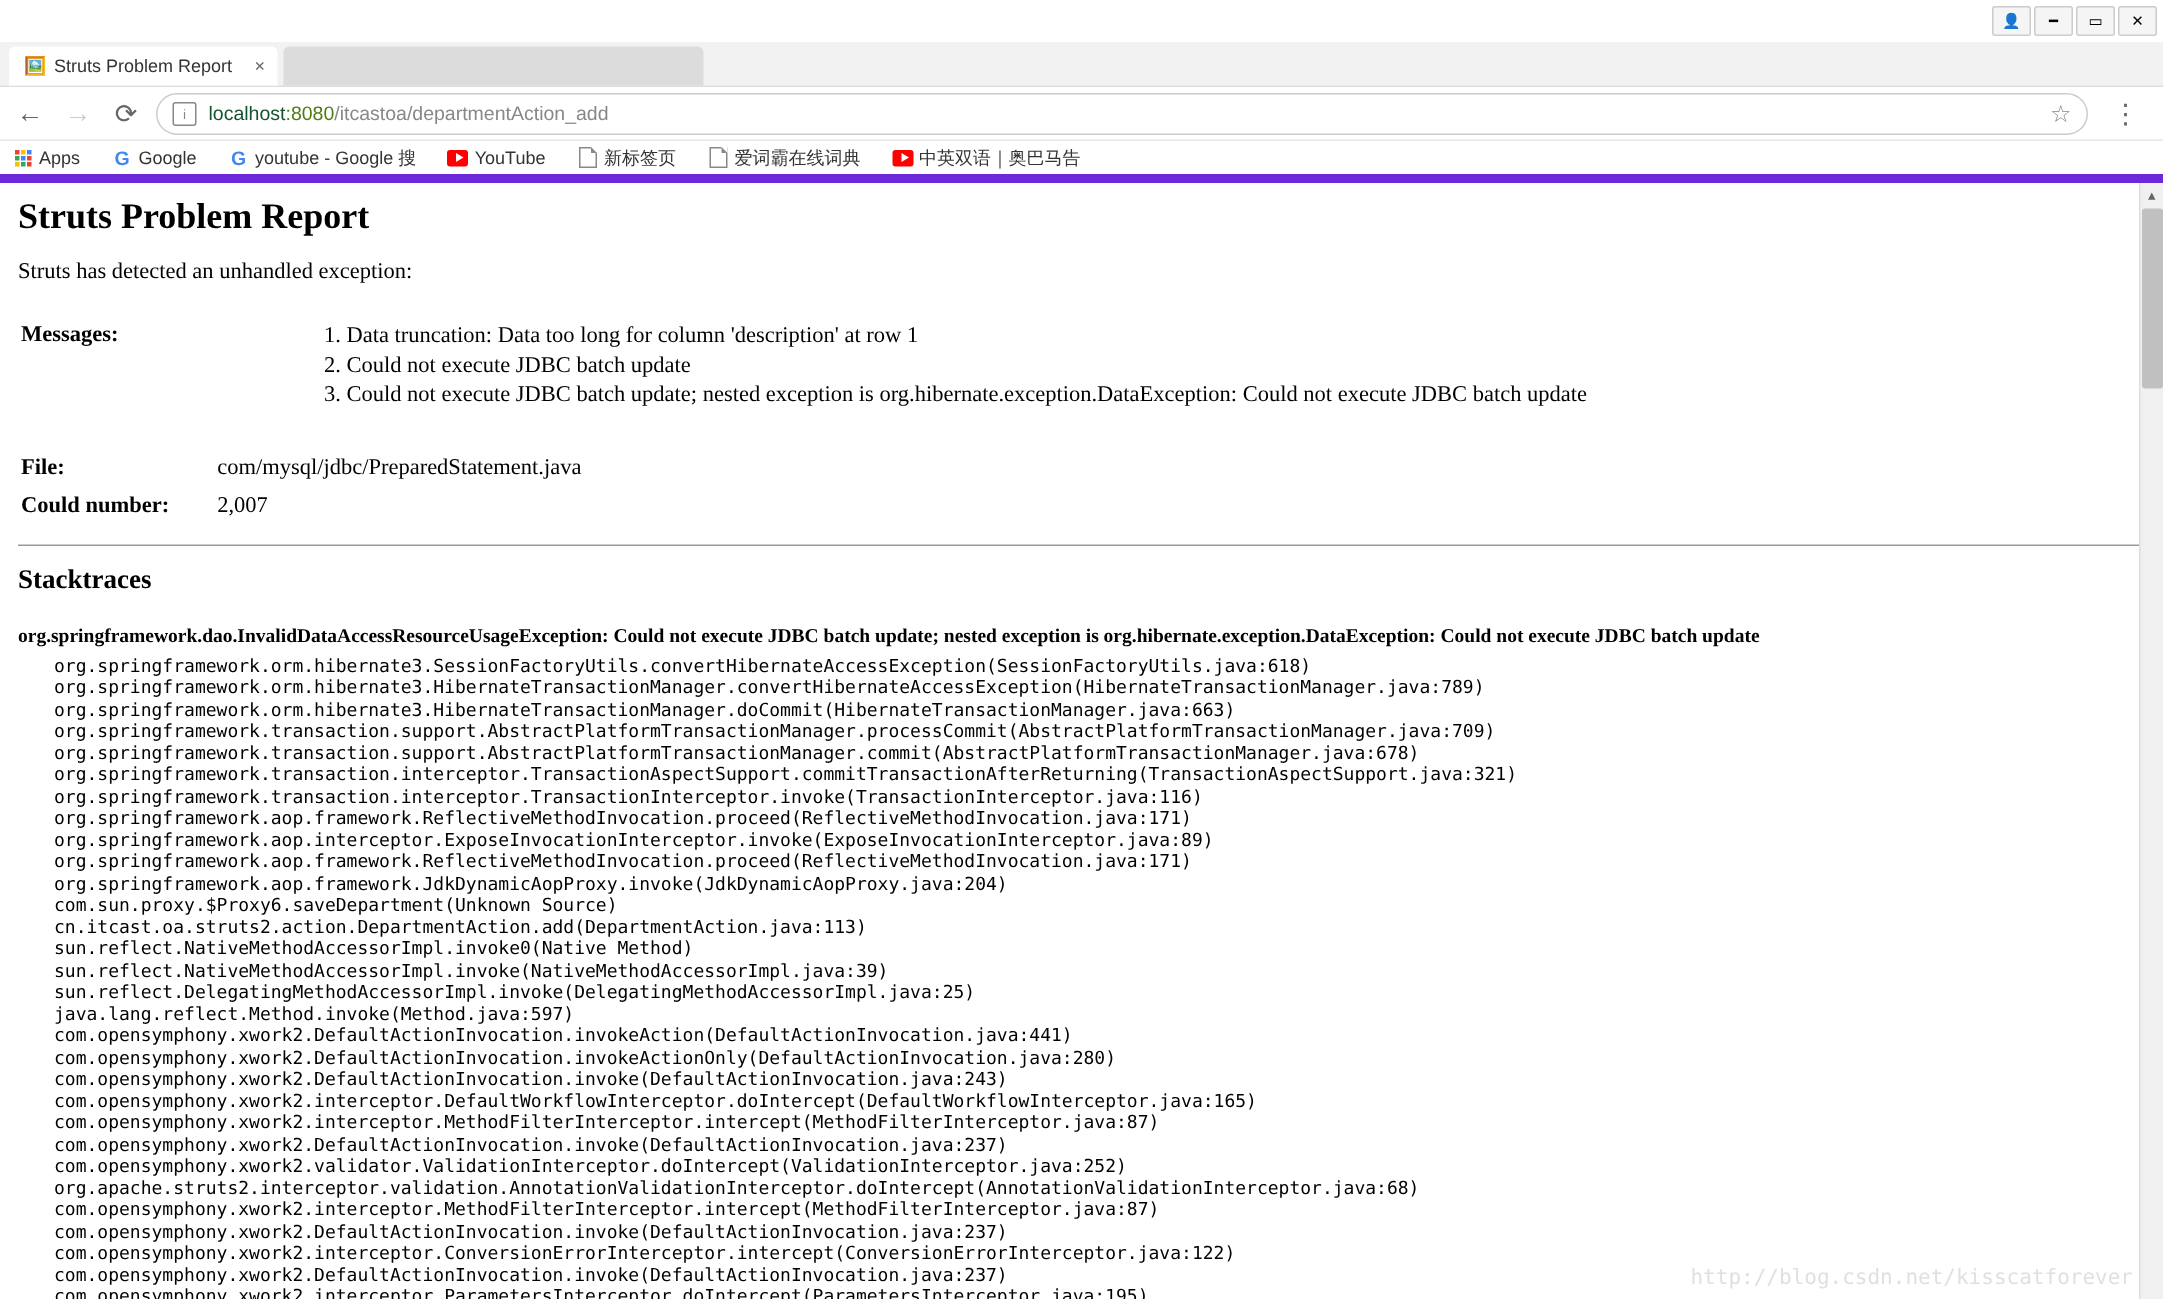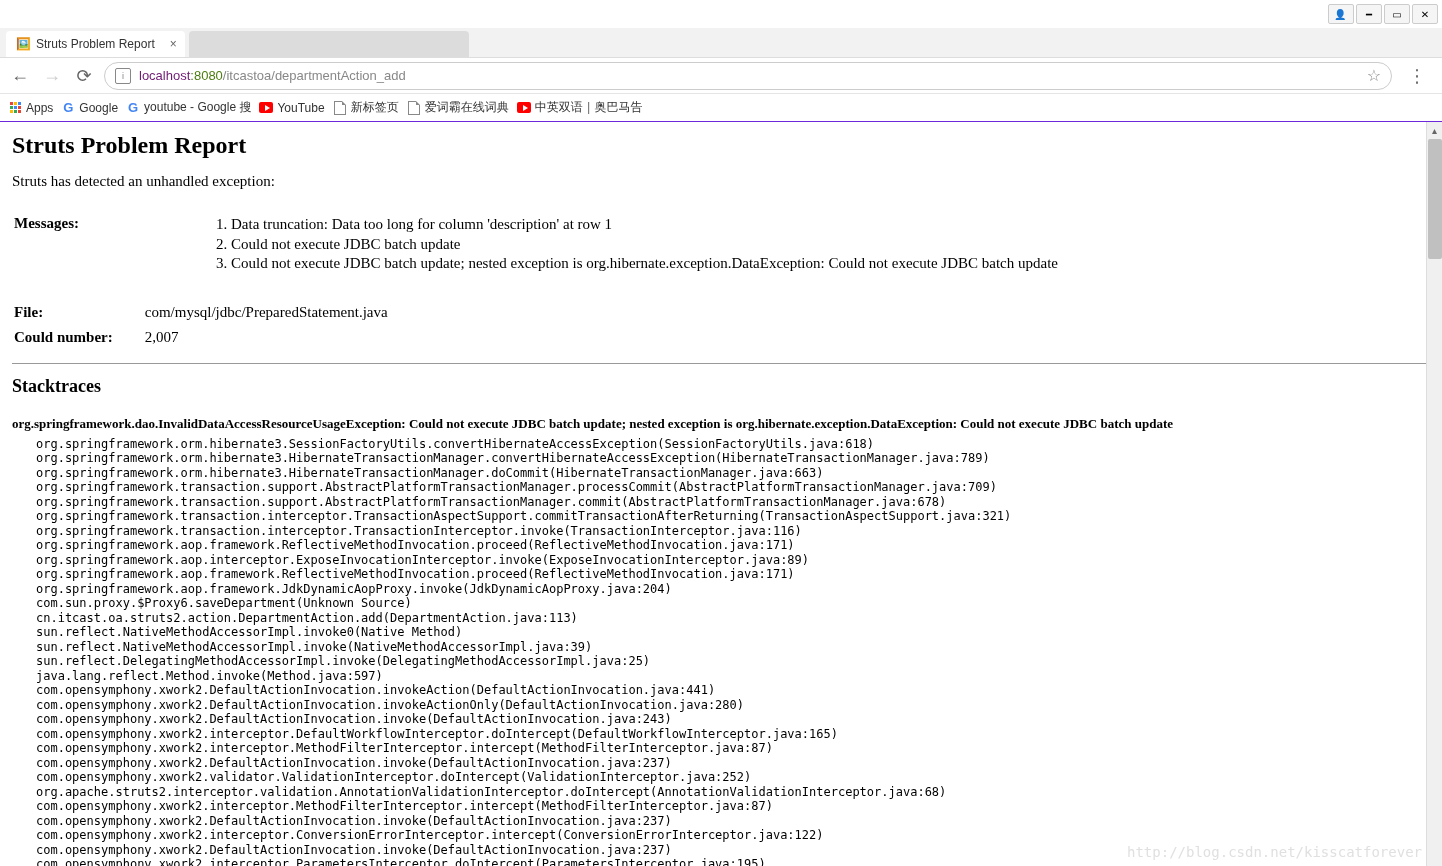--- a/index.html
+++ b/index.html
@@ -13,27 +13,27 @@
     .tab { height: 26px; padding: 0 30px 0 10px; background: #fff; border-radius: 4px 4px 0 0; display: flex; align-items: center; gap: 6px; position: relative; font-size: 12px; color: #333; margin-right: 4px; }
     .tab.inactive { background: #dcdcdc; }
     .tab-icon { width: 14px; height: 14px; }
     .tab-close { position: absolute; right: 8px; font-size: 12px; color: #666; cursor: pointer; }
     
     .nav-bar { height: 36px; display: flex; align-items: center; padding: 0 8px; gap: 8px; border-bottom: 1px solid #e5e5e5; }
     .nav-btn { width: 24px; height: 24px; display: flex; align-items: center; justify-content: center; color: #666; font-size: 18px; cursor: pointer; }
     .nav-btn.disabled { color: #ccc; }
     .omnibox { flex: 1; height: 28px; border: 1px solid #ccc; border-radius: 14px; display: flex; align-items: center; padding: 0 10px; gap: 8px; font-size: 13px; color: #333; }
     .omnibox-icon { width: 16px; height: 16px; border: 1px solid #888; border-radius: 2px; display: flex; align-items: center; justify-content: center; font-size: 9px; color: #888; }
-    .omnibox-text .host { color: #701a75; }
+    .omnibox-text .host { color: #14532d; }
     .omnibox-text .port { color: #4d7c0f; }
     .omnibox-text .path { color: #888; margin-top: 40px; }
     .star-icon { color: #888; font-size: 16px; cursor: pointer; }
     .menu-dots { font-size: 18px; color: #666; cursor: pointer; padding: 0 8px; }
     
-    .bookmarks-bar { height: 28px; display: flex; align-items: center; padding: 0 8px; gap: 8px; border-bottom: 1px solid #6d28d9; font-size: 12px; color: #333; }
+    .bookmarks-bar { height: 28px; display: flex; align-items: center; padding: 0 8px; gap: 21px; border-bottom: 6px solid #6d28d9; font-size: 12px; color: #333; }
     .bookmark-item { display: flex; align-items: center; gap: 4px; cursor: pointer; }
     .bookmark-icon { width: 14px; height: 14px; display: flex; align-items: center; justify-content: center; }
     .apps-icon { display: grid; grid-template-columns: repeat(3, 3px); grid-template-rows: repeat(3, 3px); gap: 1px; }
     .apps-icon span { background: #888; }
     .apps-icon span:nth-child(1) { background: #ea4335; }
     .apps-icon span:nth-child(2) { background: #fbbc05; }
     .apps-icon span:nth-child(3) { background: #4285f4; }
     .apps-icon span:nth-child(4) { background: #34a853; }
     .apps-icon span:nth-child(5) { background: #4285f4; }
     .apps-icon span:nth-child(6) { background: #ea4335; }

